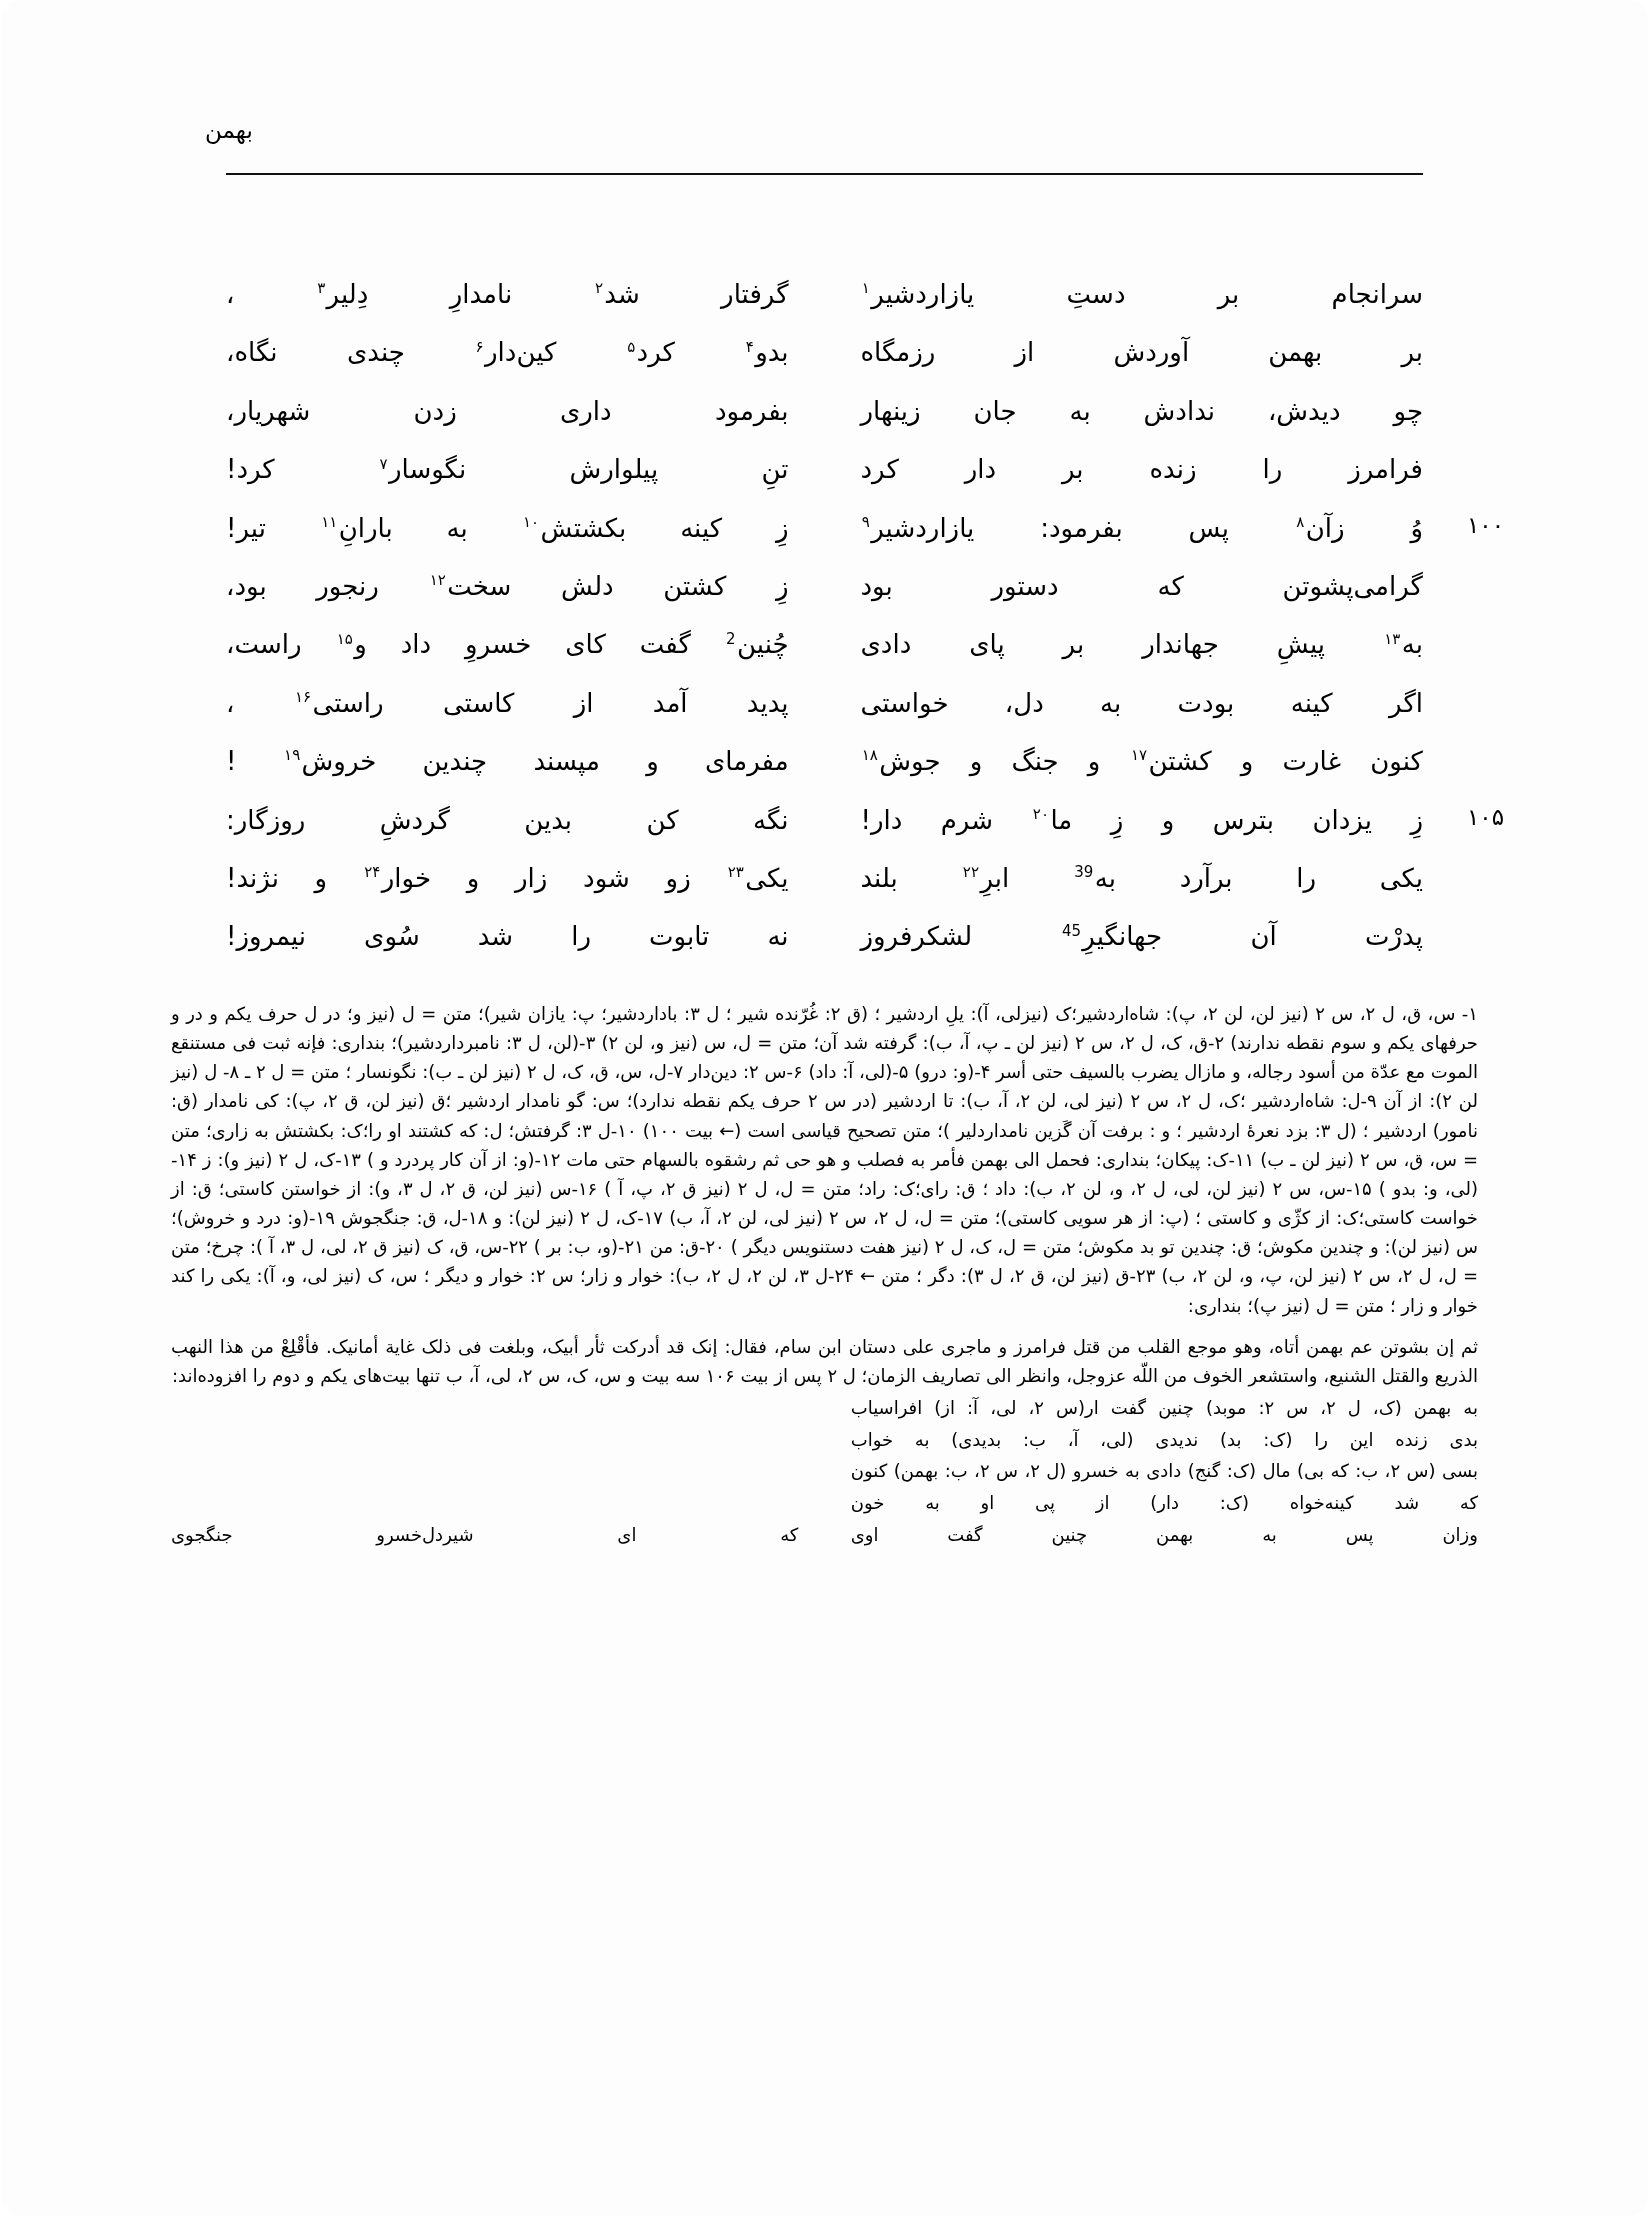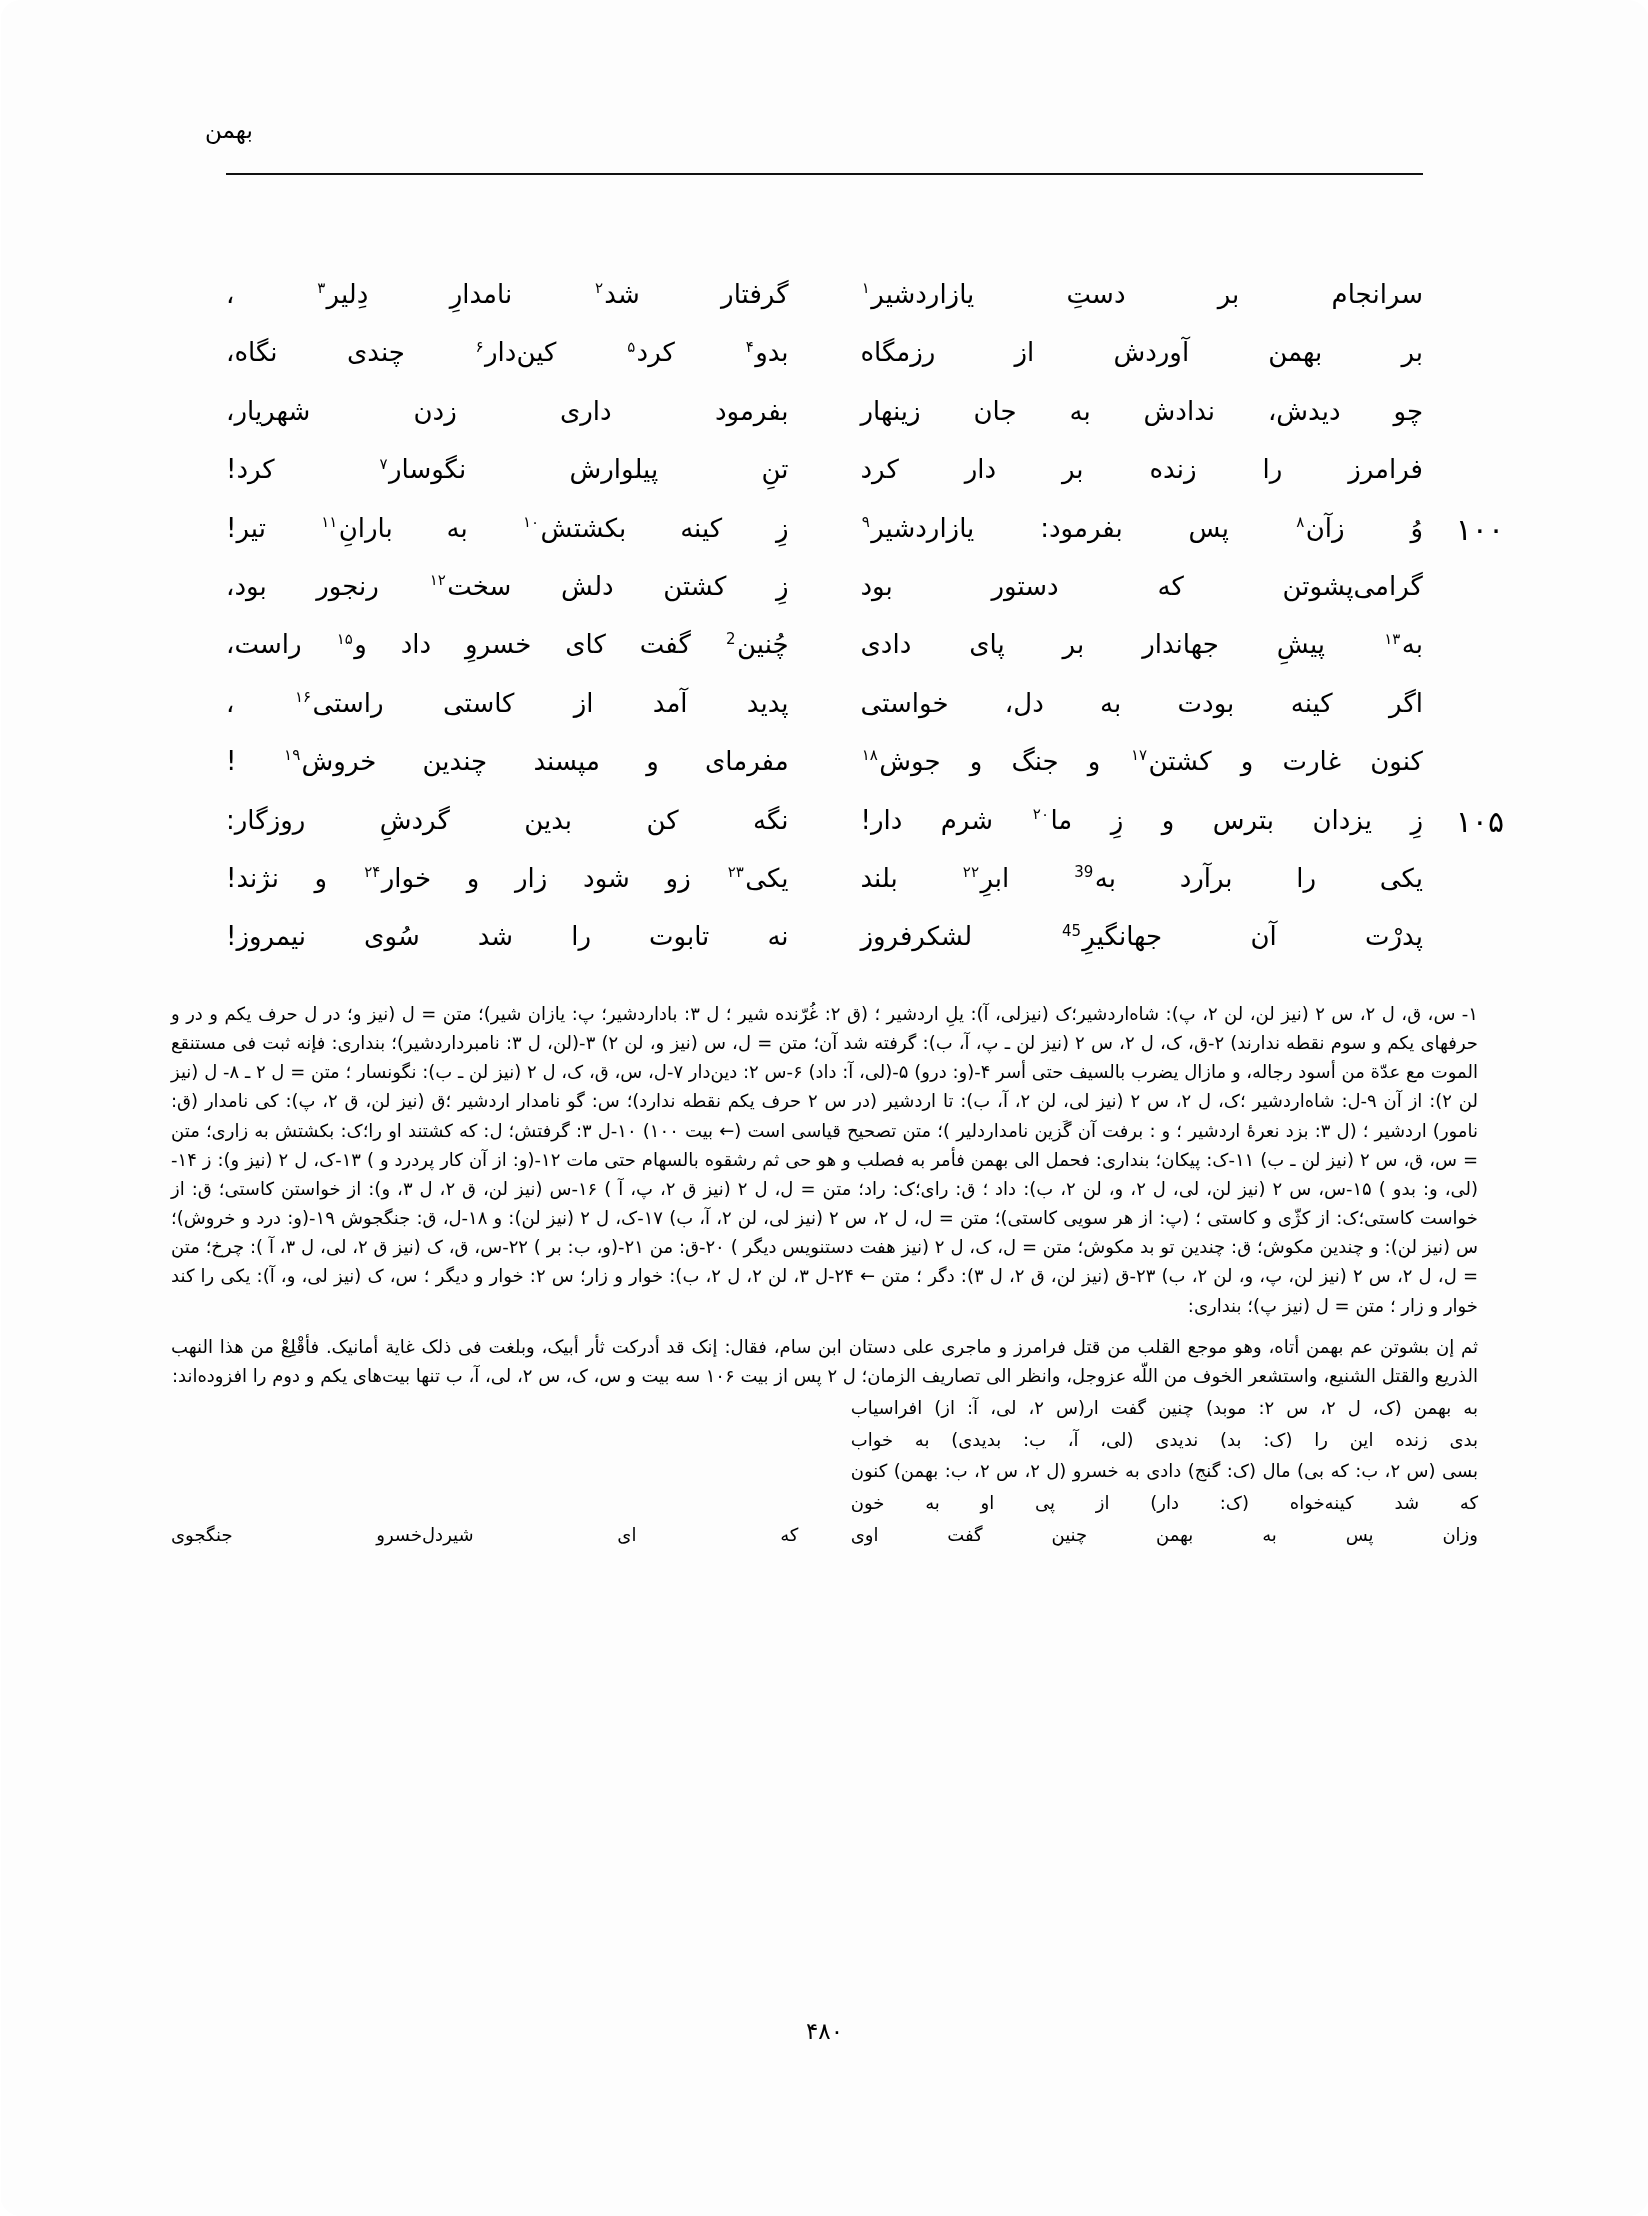--- a/index.html
+++ b/index.html
@@ -75,21 +75,21 @@
   .sup{
     font-size:15px;
     vertical-align:super;
     line-height:0;
     padding:0 1.4px;
   }
   .linenum{
     position:absolute;
     right:-81px;
     top:4.1px;
-    font-size:30px;
+    font-size:23px;
     width:69px;
     text-align:right;
     direction:rtl;
   }
 
   
   .apparatus{
     position:absolute;
     top:987px;
     right:171px;
@@ -451,16 +451,15 @@
         </div>
         <div class="fn-mesra">
           <span>که</span>
           <span>ای</span>
           <span>شیردل‌خسرو</span>
           <span>جنگجوی</span>
         </div>
       </div>
     </div>
 
-  <div class="folio">۴۸۰</div>
 
 </div>
 
 
 </body></html>

